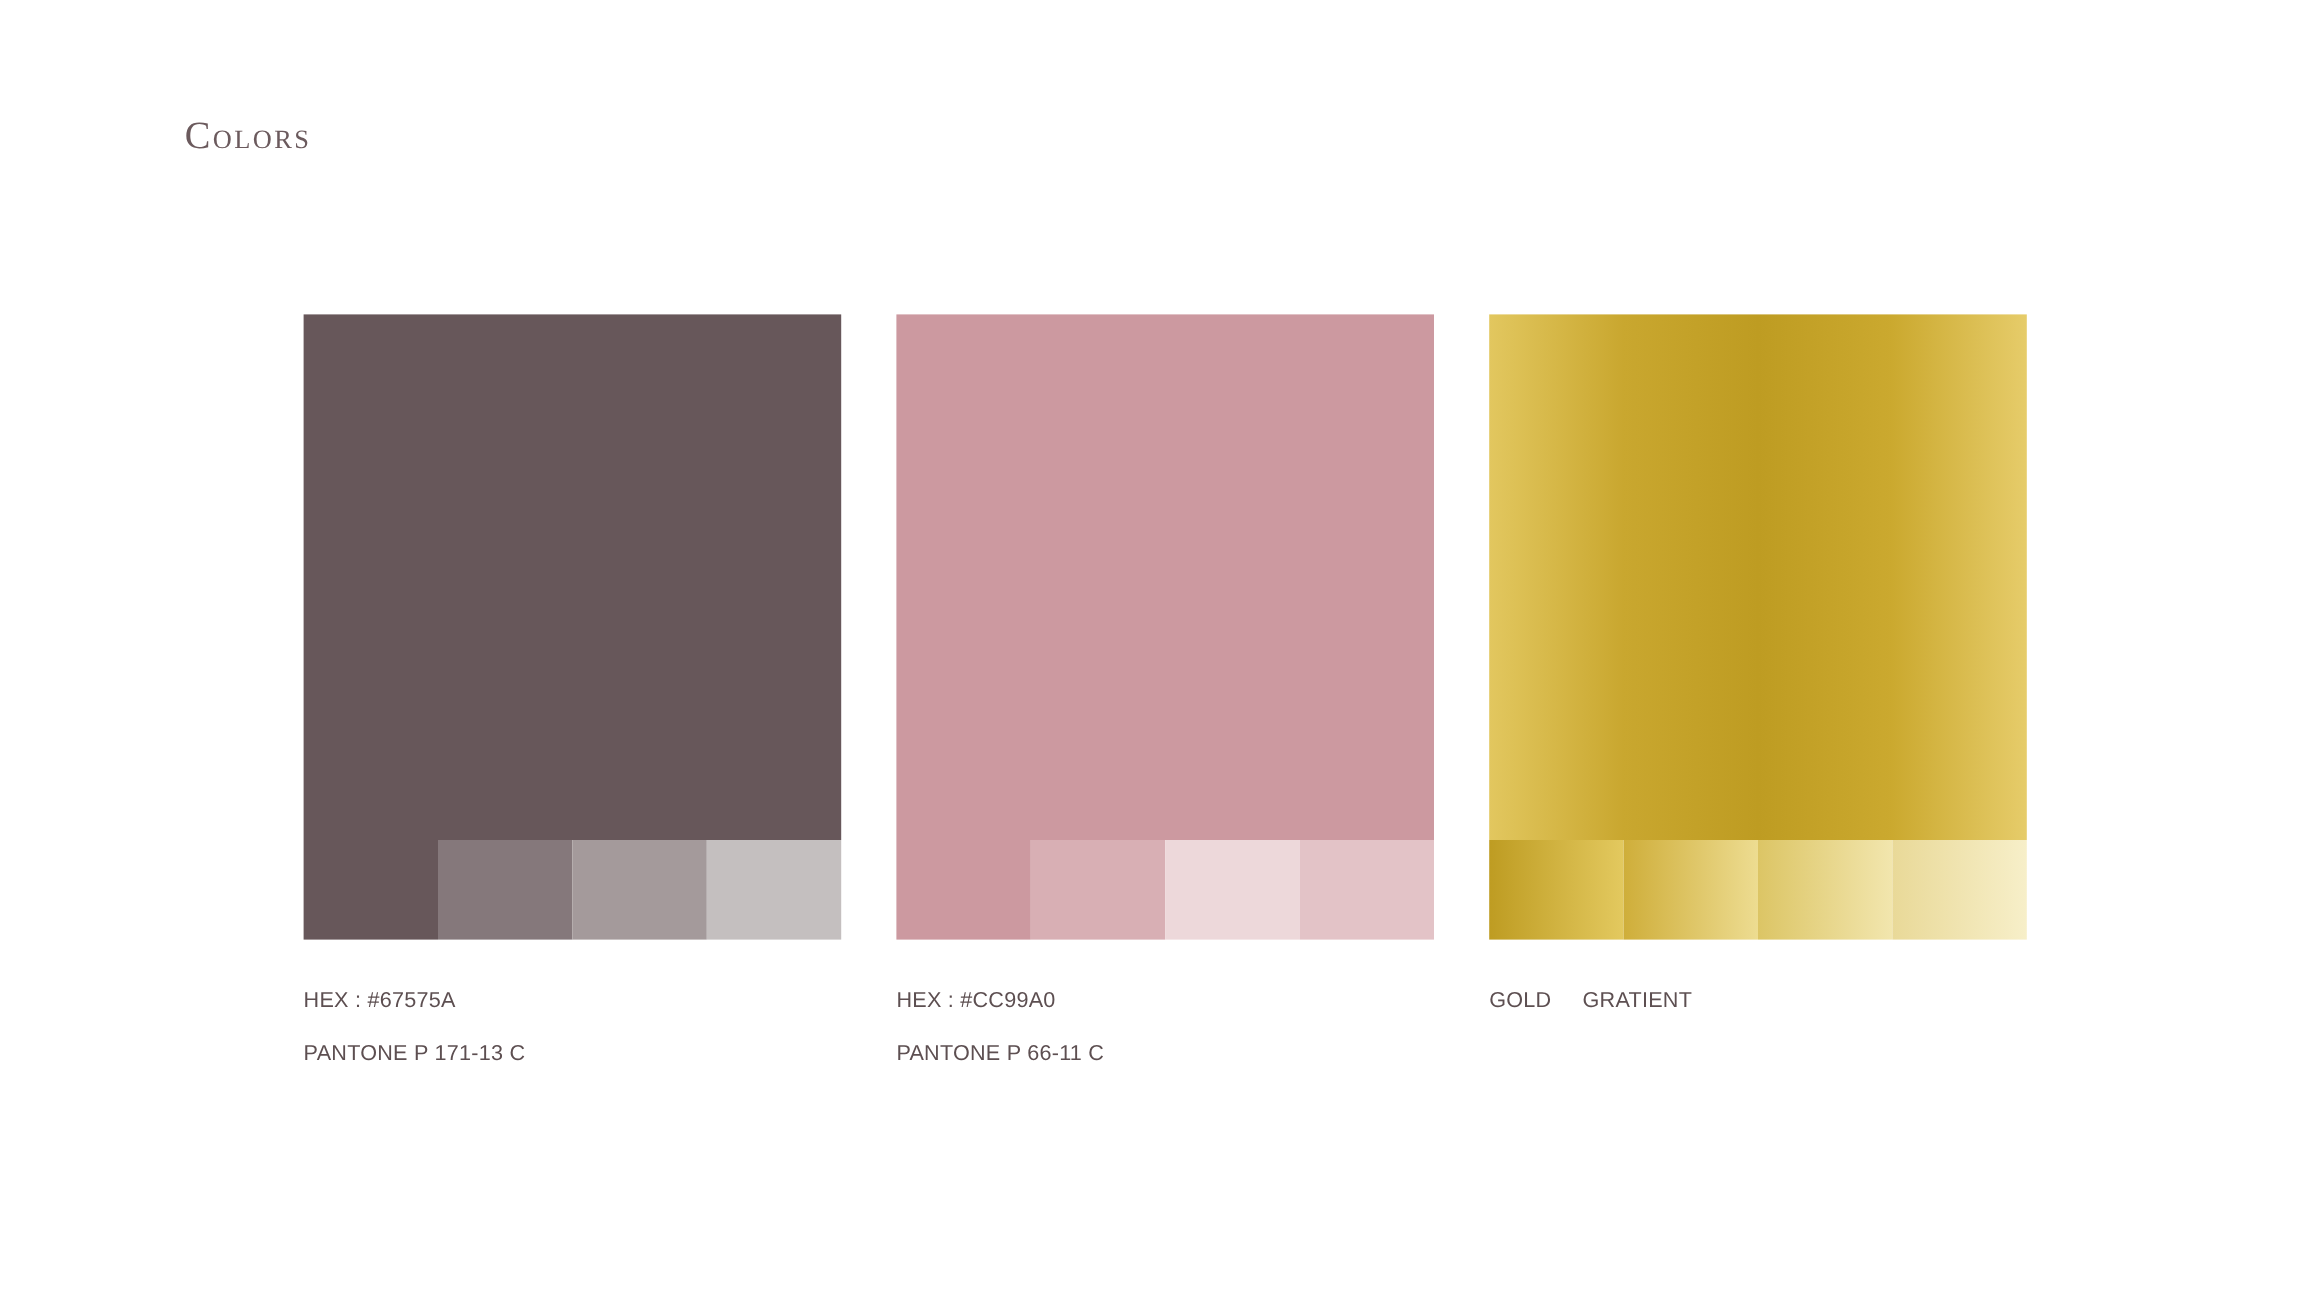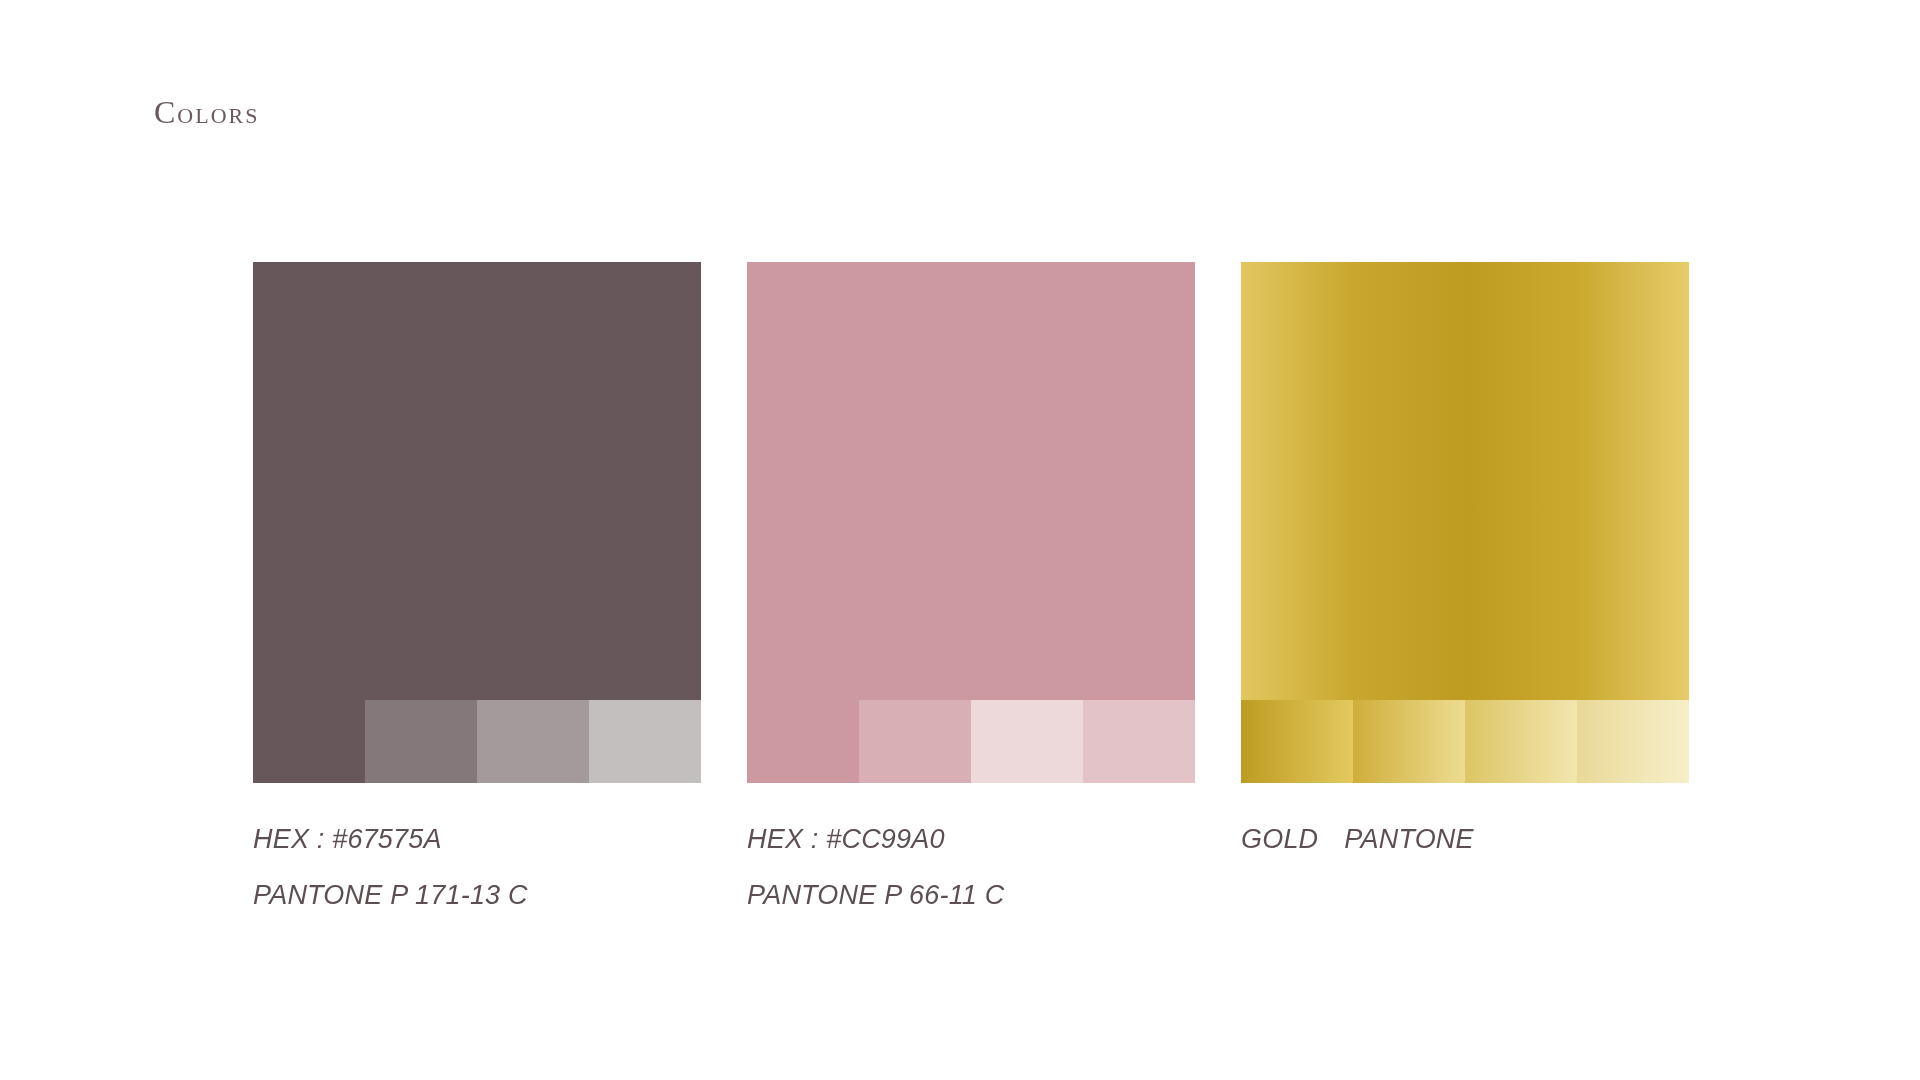--- a/index.html
+++ b/index.html
@@ -59,25 +59,24 @@
     height: 83px;
   }
   .strip-cell {
     flex: 1 1 25%;
     height: 100%;
   }
 
   .swatch-caption {
     margin-top: 38px;
     color: #5d4f51;
-    font-size: 27px;
+    font-size: 18px;
     line-height: 1.35;
     letter-spacing: 0.2px;
     white-space: nowrap;
-    font-style: italic;
   }
   .caption-line + .caption-line {
     margin-top: 20px;
   }
 
   .caption-inline span {
     display: inline-block;
   }
   .caption-gap {
     width: 26px;
@@ -121,18 +120,18 @@
   <div class="swatch swatch-3">
     <div class="swatch-block" id="block-2" style="background: linear-gradient(to right, rgb(226, 199, 95), rgb(201, 167, 47), rgb(190, 156, 34), rgb(203, 169, 47), rgb(230, 204, 106));"></div>
     <div class="swatch-strip">
       <div class="strip-cell" id="s2t0" style="background: linear-gradient(to right, rgb(190, 156, 34), rgb(227, 201, 95));"></div>
       <div class="strip-cell" id="s2t1" style="background: linear-gradient(to right, rgb(207, 174, 58), rgb(237, 220, 145));"></div>
       <div class="strip-cell" id="s2t2" style="background: linear-gradient(to right, rgb(220, 197, 101), rgb(242, 230, 174));"></div>
       <div class="strip-cell" id="s2t3" style="background: linear-gradient(to right, rgb(233, 217, 152), rgb(247, 239, 201));"></div>
     </div>
     <div class="swatch-caption caption-inline" style="color: rgb(93, 79, 81);">
       <div class="caption-line">
-        <span>GOLD</span><span class="caption-gap"></span><span>PANTONE</span>
+        <span>GOLD</span><span class="caption-gap"></span><span>GRATIENT</span>
       </div>
     </div>
   </div>
 
 </div>
 
 </body></html>

